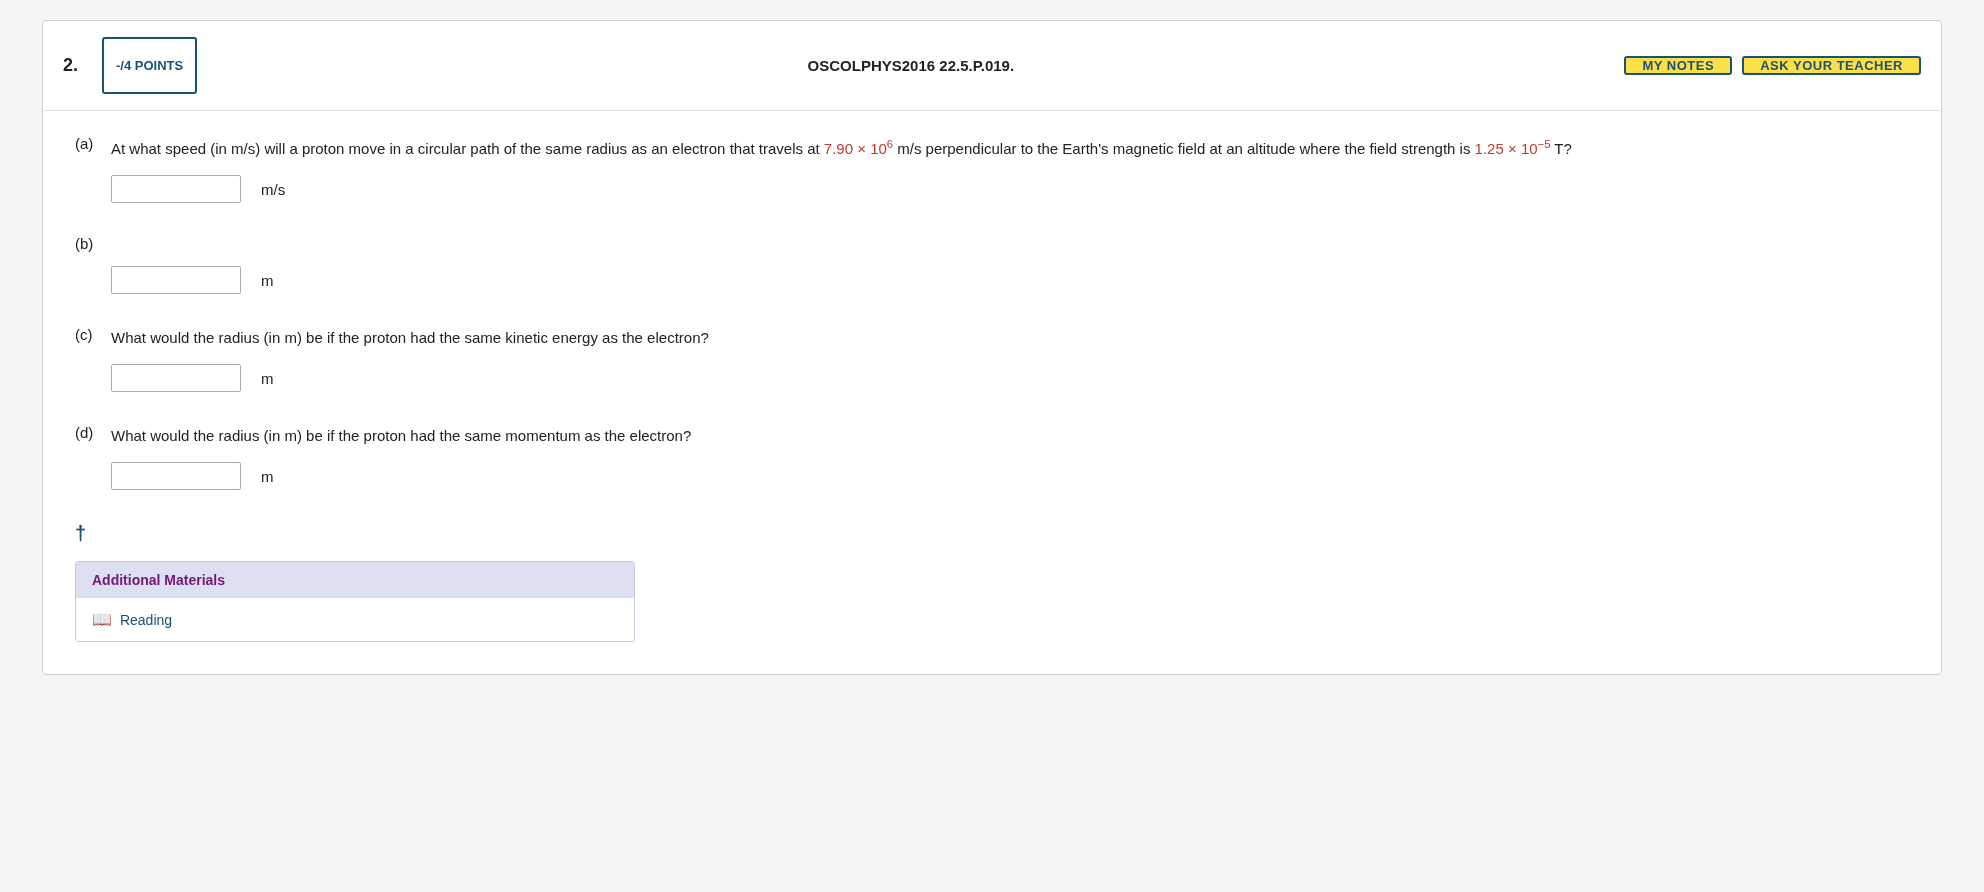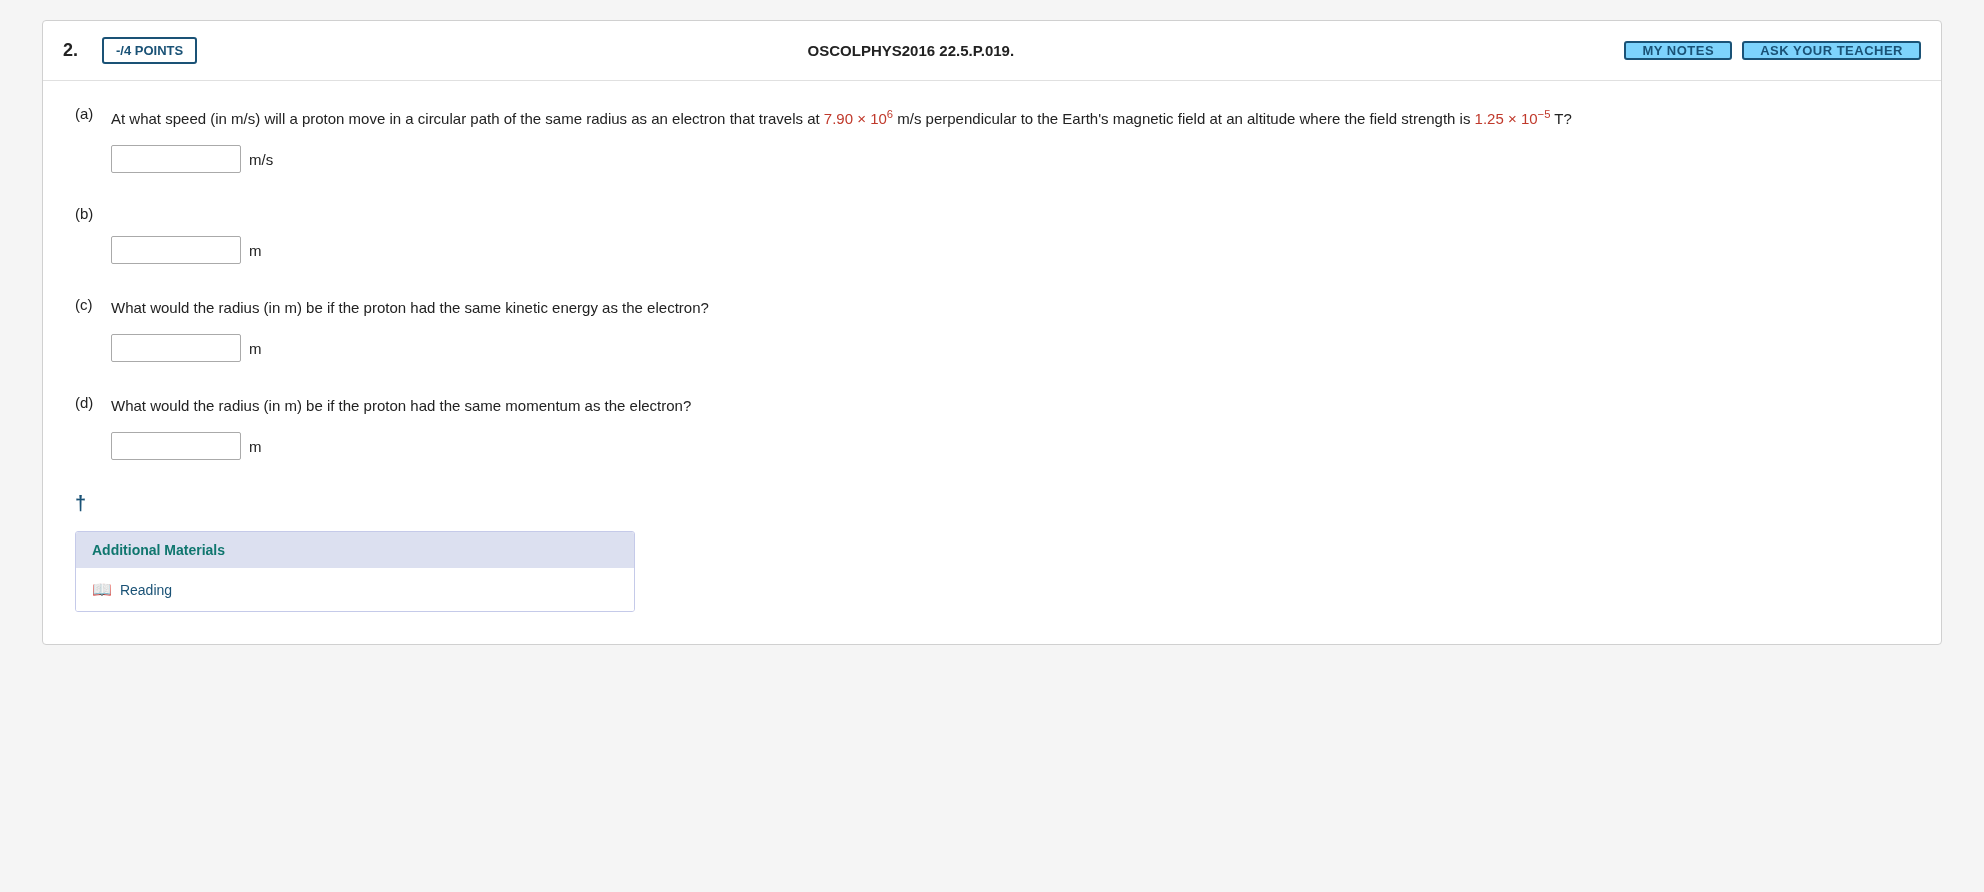--- a/index.html
+++ b/index.html
@@ -41,21 +41,21 @@
       color: #222;
       margin-right: 8px;
       flex-shrink: 0;
     }
 
     .points-badge {
       border: 2px solid #1a5276;
       color: #1a5276;
       font-size: 13px;
       font-weight: bold;
-      padding: 4px 12px;
+      padding: 19px 12px;
       border-radius: 3px;
       flex-shrink: 0;
     }
 
     .problem-id {
       font-size: 15px;
       font-weight: bold;
       color: #222;
       flex: 1;
       text-align: center;
@@ -63,21 +63,21 @@
 
     .header-buttons {
       display: flex;
       gap: 10px;
       margin-left: auto;
     }
 
     .header-btn {
       border: 2px solid #1a5276;
       color: #1a5276;
-      background: #7dd3fc;
+      background: #fde047;
       font-size: 13px;
       font-weight: bold;
       padding: 0 16px;
       border-radius: 3px;
       cursor: pointer;
       letter-spacing: 0.5px;
     }
 
     .content {
       padding: 24px 32px 32px 32px;
@@ -115,21 +115,21 @@
     }
 
     sup {
       font-size: 0.75em;
       vertical-align: super;
     }
 
     .answer-row {
       display: flex;
       align-items: center;
-      gap: 8px;
+      gap: 20px;
       margin-left: 36px;
       margin-top: 8px;
     }
 
     .answer-input {
       border: 1px solid #aaa;
       border-radius: 2px;
       width: 130px;
       height: 28px;
       padding: 2px 6px;
@@ -154,21 +154,21 @@
       border-radius: 3px;
       width: 560px;
       overflow: hidden;
     }
 
     .additional-materials-header {
       background: #dce0f0;
       padding: 10px 16px;
       font-size: 14px;
       font-weight: bold;
-      color: #0f766e;
+      color: #701a75;
     }
 
     .additional-materials-body {
       background: #fff;
       padding: 12px 16px;
     }
 
     .reading-link {
       display: flex;
       align-items: center;

